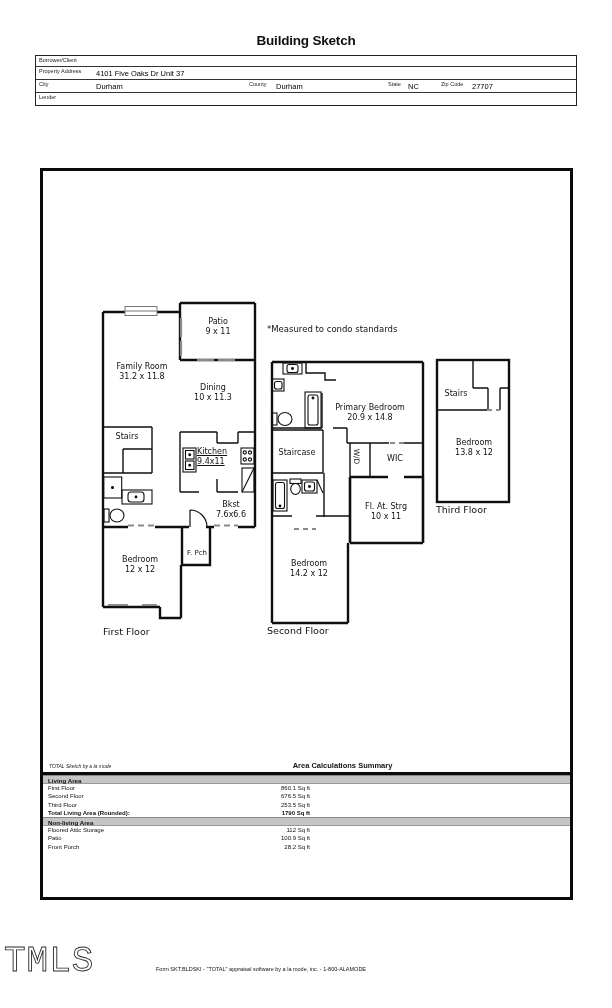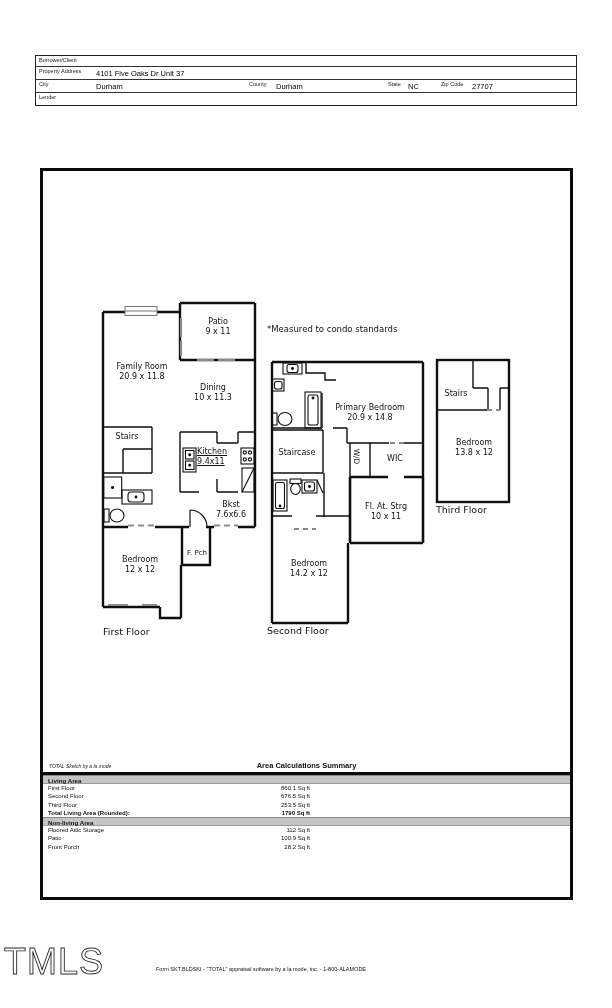--- a/index.html
+++ b/index.html
@@ -22,38 +22,39 @@
   .room-label span{display:block;white-space:nowrap;}
   .left-align{text-align:left;text-decoration:underline;}
   .floor-label{position:absolute;font-family:"DejaVu Sans",sans-serif;font-size:9.5px;color:#111;white-space:nowrap;}
   .note{position:absolute;font-family:"DejaVu Sans",sans-serif;font-size:8.5px;color:#111;white-space:nowrap;}
   .wd-label{position:absolute;font-family:"DejaVu Sans",sans-serif;font-size:7.5px;
         transform:rotate(90deg);transform-origin:center;white-space:nowrap;}
   
   .summary{position:absolute;left:0;top:587px;width:527px;font-size:6px;}
   .sum-head{position:relative;height:14px;}
   .sum-brand{position:absolute;left:6px;top:5px;font-size:5px;font-style:italic;color:#222;}
-  .sum-title{position:absolute;left:0;top:3px;width:100%;text-align:center;font-size:7.5px;font-weight:bold;}
+  .sum-title{position:absolute;left:0;top:3px;width:100%;text-align:center;font-size:7.5px;font-weight:bold;padding-left:36px;}
   .sum-divider{height:3px;background:#0a0a0a;}
   .band{height:9px;line-height:9px;background:#c5c5c5;font-weight:bold;padding-left:5px;
         border-top:1px solid #888;border-bottom:1px solid #999;box-sizing:border-box;font-size:6.2px;}
   .sum-row{position:relative;height:8.3px;line-height:8.3px;}
   .sum-row .lab{position:absolute;left:5px;top:0;}
   .sum-row .val{position:absolute;left:0;top:0;width:267px;text-align:right;}
   .sum-row.total{font-weight:bold;}
   
   .footer{position:absolute;left:156px;top:966px;font-size:5.5px;color:#111;white-space:nowrap;}
-  .watermark{position:absolute;left:4px;top:941px;font-family:Liberation Sans, sans-serif;
+  .watermark{position:absolute;left:4px;top:941px;font-family:Liberation Mono, monospace;
         font-size:36px;letter-spacing:1px;color:transparent;-webkit-text-stroke:0.9px #2a2a2a;}
 </style>
 </head>
 <body>
 
 <div class="page">
 
+  <div class="doc-title">Building Sketch</div>
 
   <div class="hdr-table">
     <div class="hdr-row r1">
       <span class="hdr-lbl">Borrower/Client</span>
     </div>
     <div class="hdr-row r2">
       <span class="hdr-lbl">Property Address</span>
       <span class="hdr-val" style="left:60px">4101 Five Oaks Dr Unit 37</span>
     </div>
     <div class="hdr-row r3">
@@ -174,21 +175,21 @@
     </svg>
 
     <div class="note" style="left:224px;top:153px">*Measured to condo standards</div>
 
     <div class="room-label" style="left:147px;top:146px;width:56px">
       <span>Patio</span>
       <span>9 x 11</span>
     </div>
     <div class="room-label" style="left:57px;top:191px;width:84px">
       <span>Family Room</span>
-      <span>20.9 x 11.8</span>
+      <span>31.2 x 11.8</span>
     </div>
     <div class="room-label" style="left:128px;top:212px;width:84px">
       <span>Dining</span>
       <span>10 x 11.3</span>
     </div>
     <div class="room-label" style="left:63px;top:261px;width:42px">
       <span>Stairs</span>
     </div>
     <div class="room-label left-align" style="left:154px;top:276px;width:46px">
       <span>Kitchen</span>

